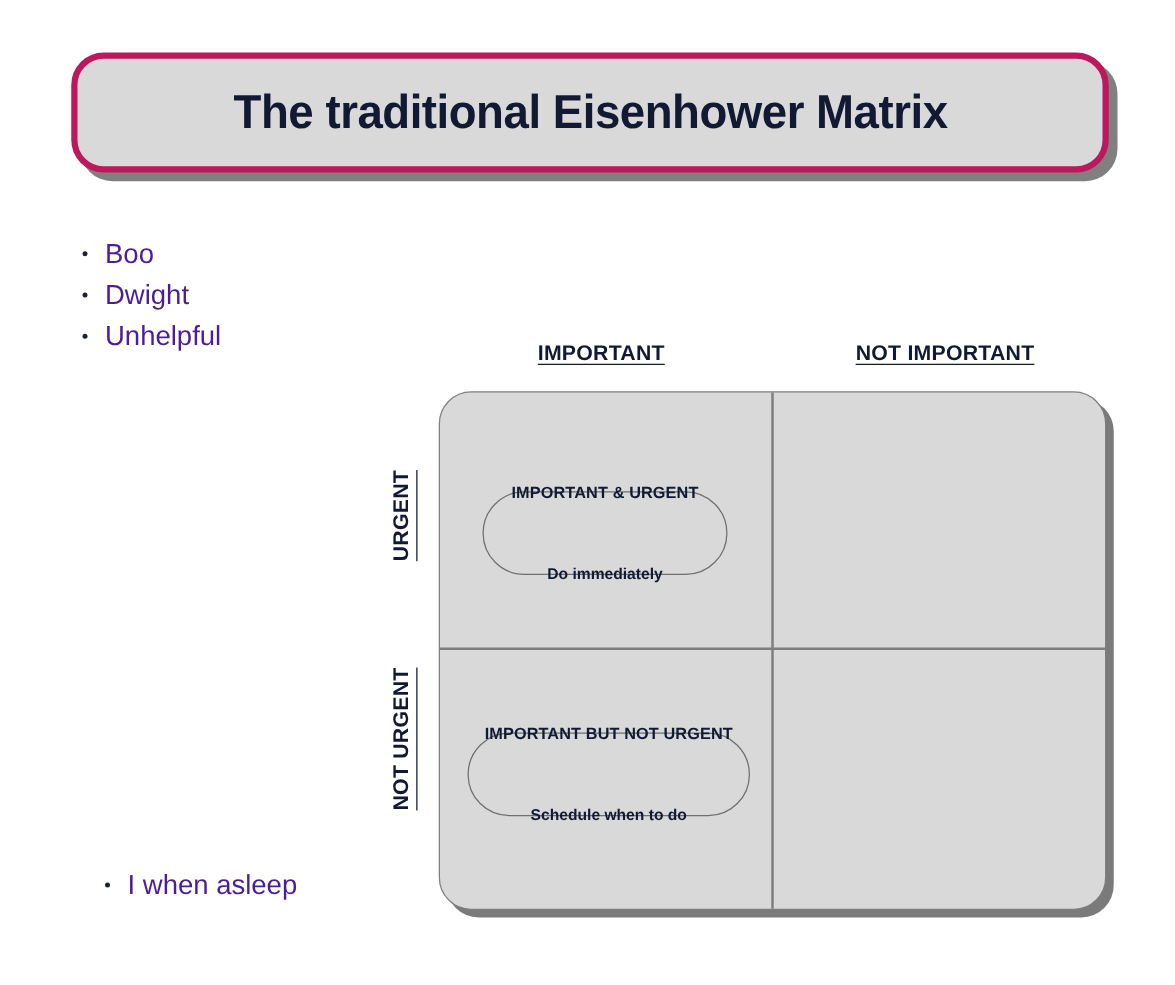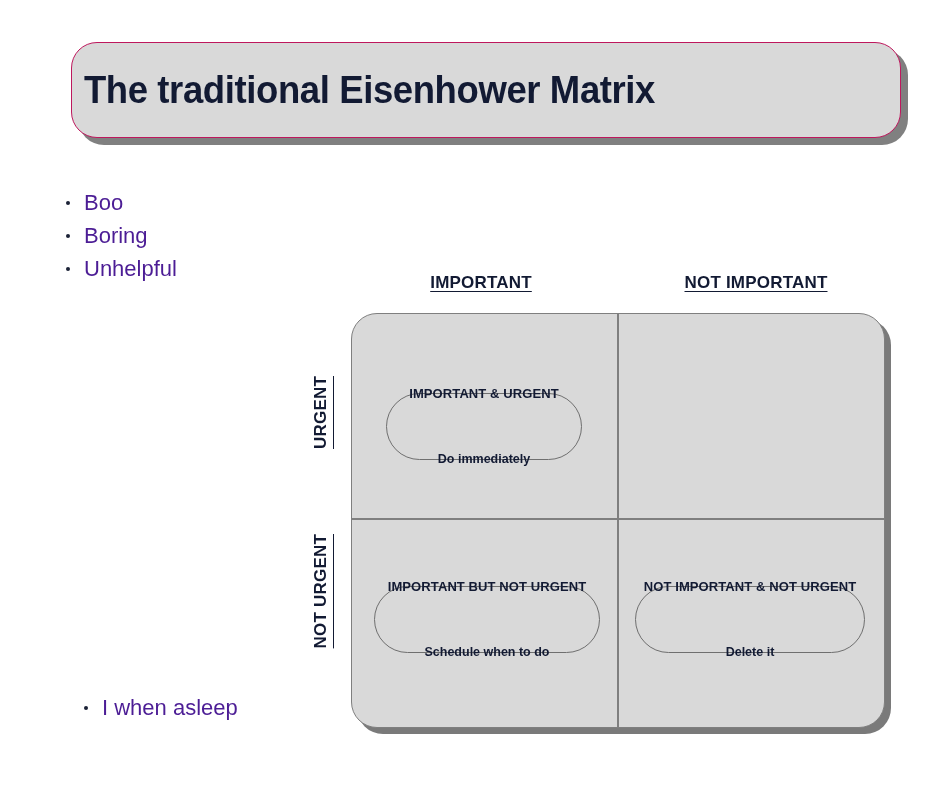--- a/index.html
+++ b/index.html
@@ -17,28 +17,27 @@
   }
 
   
   #title-card {
     position: absolute;
     left: 57px;
     top: 42px;
     width: 830px;
     height: 96px;
     background: #d9d9d9;
-    border: 1px solid #be185d;
+    border: 5px solid #be185d;
     border-radius: 26px;
     box-shadow: 7px 7px 0 0 #808080;
     display: flex;
     align-items: center;
-    justify-content: flex-start;
+    justify-content: center;
     box-sizing: border-box;
-    margin-left: 14px;
   }
   #title-text {
     font-size: 38px;
     font-weight: bold;
     color: #121a33;
     letter-spacing: -0.4px;
     text-align: center;
     transform: scaleX(0.96);
   }
 
@@ -173,21 +172,21 @@
 </style>
 </head>
 <body>
 
 <div id="title-card">
   <div id="title-text">The traditional Eisenhower Matrix</div>
 </div>
 
 <ul class="bullet-list" id="bullets-main">
   <li class="bullet-item">Boo</li>
-  <li class="bullet-item">Boring</li>
+  <li class="bullet-item">Dwight</li>
   <li class="bullet-item">Unhelpful</li>
 </ul>
 
 <ul class="bullet-list" id="bullets-bottom">
   <li class="bullet-item">I when asleep</li>
 </ul>
 
 <div class="col-header" id="col-header-important">IMPORTANT</div>
 <div class="col-header" id="col-header-not-important">NOT IMPORTANT</div>
 
@@ -202,17 +201,13 @@
     <div class="pill-title">IMPORTANT &amp; URGENT</div>
     <div class="pill-sub">Do immediately</div>
   </div>
 
 
   <div class="pill" id="pill-q3">
     <div class="pill-title">IMPORTANT BUT NOT URGENT</div>
     <div class="pill-sub">Schedule when to do</div>
   </div>
 
-  <div class="pill" id="pill-q4">
-    <div class="pill-title">NOT IMPORTANT &amp; NOT URGENT</div>
-    <div class="pill-sub">Delete it</div>
-  </div>
 </div>
 
 </body></html>

